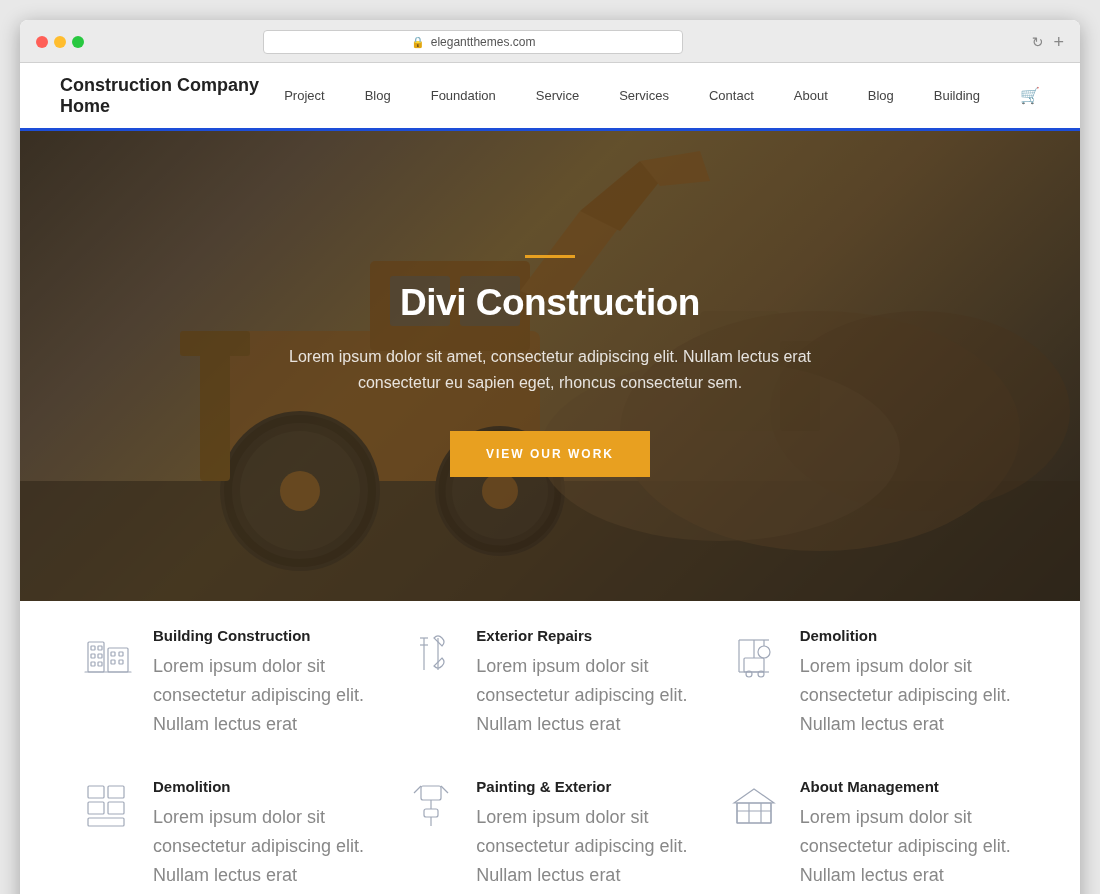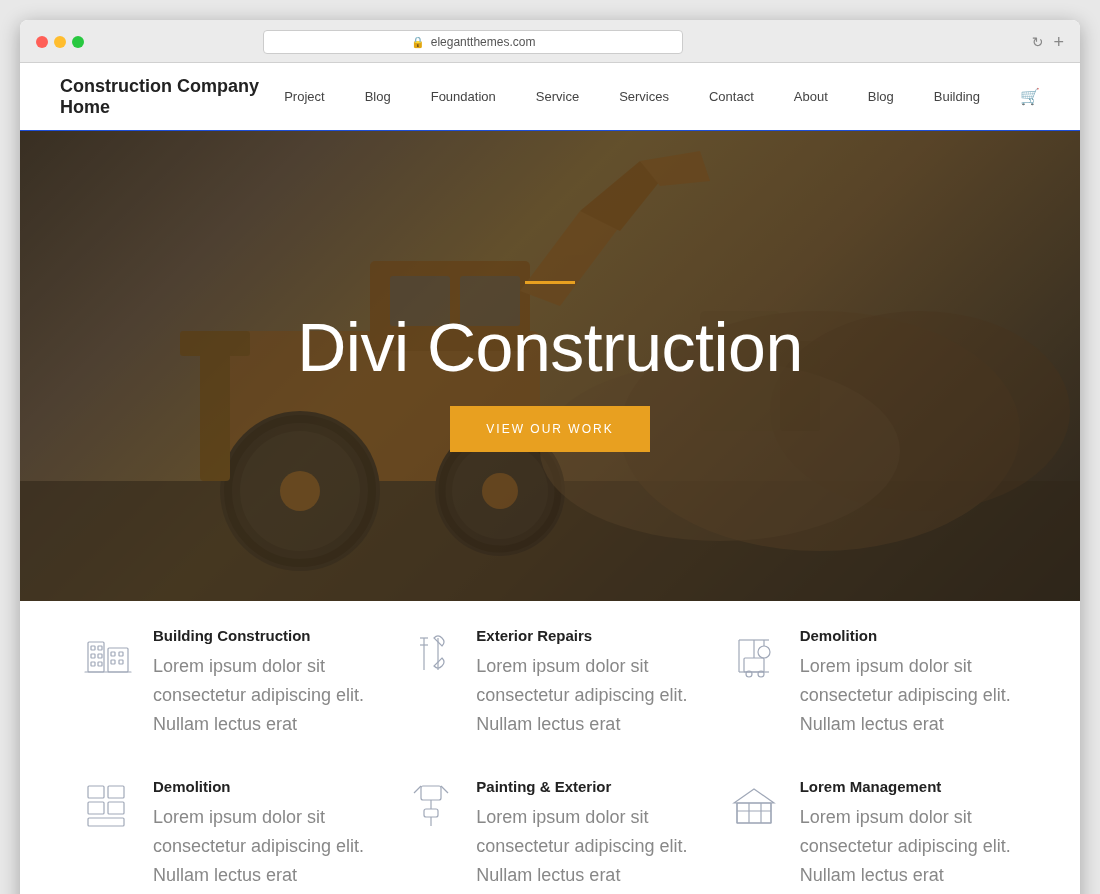--- a/index.html
+++ b/index.html
@@ -13,37 +13,37 @@
     .traffic-light { width: 12px; height: 12px; border-radius: 50%; }
     .tl-red { background: #ff5f57; }
     .tl-yellow { background: #ffbd2e; }
     .tl-green { background: #28c840; }
     .address-bar { flex: 1; background: #fff; border-radius: 4px; height: 24px; display: flex; align-items: center; justify-content: center; gap: 6px; font-size: 12px; color: #555; border: 1px solid #ccc; max-width: 420px; margin: 0 auto; }
     .address-bar .lock-icon { color: #4caf50; font-size: 11px; }
     .reload-btn { color: #888; font-size: 14px; margin-left: auto; cursor: pointer; }
     .new-tab-btn { color: #888; font-size: 18px; cursor: pointer; line-height: 1; }
 
     
-    .site-header { background: #fff; padding: 0 40px; height: 68px; display: flex; align-items: center; justify-content: space-between; border-bottom: 1px solid #1d4ed8; }
+    .site-header { background: #fff; padding: 0 40px; height: 68px; display: flex; align-items: center; justify-content: space-between; border-bottom: 3px solid #1d4ed8; }
     .site-logo { font-size: 18px; font-weight: 700; color: #222; }
     .site-nav { display: flex; align-items: center; gap: 40px; }
     .nav-item { font-size: 13px; color: #444; text-decoration: none; cursor: pointer; white-space: nowrap; }
     .cart-icon { font-size: 16px; color: #444; cursor: pointer; }
 
     
     .hero { position: relative; height: 470px; display: flex; align-items: center; justify-content: center; overflow: hidden; }
     .hero-bg { position: absolute; inset: 0; background: linear-gradient(135deg, #5a4a35 0%, #8a7055 20%, #b8924a 40%, #a07840 60%, #6a5535 80%, #3a3025 100%); }
     .hero-overlay { position: absolute; inset: 0; background: rgba(30,25,20,0.55); }
     
     .hero-machinery { position: absolute; inset: 0; overflow: hidden; }
     .hero-content { position: relative; z-index: 2; text-align: center; color: #fff; padding: 0 40px; }
     .hero-divider { width: 50px; height: 3px; background: #e8a020; margin: 0 auto 24px; }
-    .hero-title { font-size: 68px; font-weight: 400; color: #fff; margin-bottom: 20px; letter-spacing: -0.5px; }
+    .hero-title { font-size: 37px; font-weight: 700; color: #fff; margin-bottom: 20px; letter-spacing: -0.5px; }
     .hero-subtitle { font-size: 16px; color: rgba(255,255,255,0.85); line-height: 1.6; max-width: 580px; margin: 0 auto 36px; }
-    .hero-btn { display: inline-block; background: #e8a020; color: #fff; padding: 16px 36px; font-size: 12px; font-weight: 400; letter-spacing: 2px; text-transform: uppercase; cursor: pointer; border: none; }
+    .hero-btn { display: inline-block; background: #e8a020; color: #fff; padding: 16px 36px; font-size: 12px; font-weight: 700; letter-spacing: 2px; text-transform: uppercase; cursor: pointer; border: none; }
 
     
     .services-section { background: #fff; padding: 26px 60px 60px; }
     .services-grid { display: grid; grid-template-columns: repeat(3, 1fr); gap: 40px 30px; }
     .service-item { display: flex; align-items: flex-start; gap: 18px; }
     .service-icon { width: 55px; height: 55px; flex-shrink: 0; display: flex; align-items: center; justify-content: center; }
     .service-icon svg { width: 50px; height: 50px; stroke: #a0a8b8; stroke-width: 1.2; fill: none; }
     .service-text h3 { font-size: 15px; font-weight: 700; color: #222; margin-bottom: 8px; }
     .service-text p { font-size: 18px; color: #888; line-height: 1.6; }
   </style>
@@ -122,20 +122,21 @@
         <ellipse cx="700" cy="320" rx="180" ry="90" fill="#9a7040" opacity="0.5"></ellipse>
 
         <rect x="680" y="180" width="80" height="120" rx="5" fill="#8a6830" opacity="0.4"></rect>
         <rect x="760" y="210" width="40" height="90" rx="3" fill="#7a5820" opacity="0.4"></rect>
       </svg>
     </div>
     <div class="hero-overlay"></div>
     <div class="hero-content">
       <div class="hero-divider"></div>
       <h1 class="hero-title">Divi Construction</h1>
+      <p class="hero-subtitle">Lorem ipsum dolor sit amet, consectetur adipiscing elit. Nullam lectus erat consectetur eu sapien eget, rhoncus consectetur sem.</p>
       <button class="hero-btn">VIEW OUR WORK</button>
     </div>
   </section>
 
   <section class="services-section">
     <div class="services-grid">
 
       <div class="service-item">
         <div class="service-icon">
           <svg viewBox="0 0 50 50">
@@ -254,20 +255,20 @@
             <line x1="20" y1="22" x2="20" y2="42"></line>
             <line x1="32" y1="22" x2="32" y2="42"></line>
             <line x1="42" y1="22" x2="42" y2="42"></line>
 
             <line x1="8" y1="30" x2="42" y2="30"></line>
 
             <polygon points="5,22 25,8 45,22"></polygon>
           </svg>
         </div>
         <div class="service-text">
-          <h3>Lorem Management</h3>
+          <h3>About Management</h3>
           <p>Lorem ipsum dolor sit consectetur adipiscing elit. Nullam lectus erat</p>
         </div>
       </div>
 
     </div>
   </section>
 </div>
 
 </body></html>

